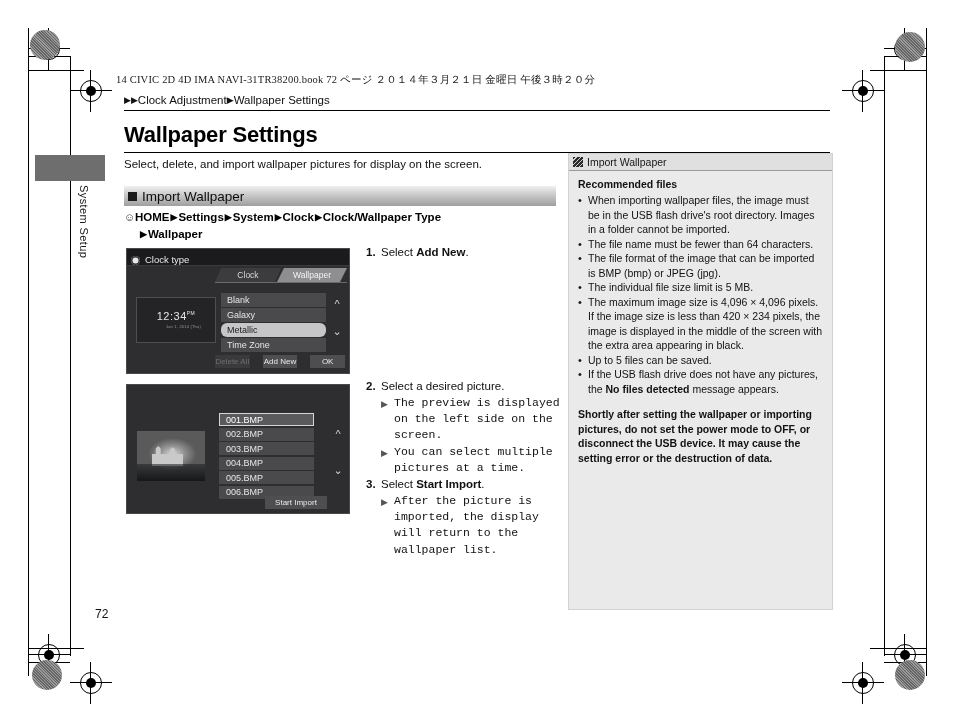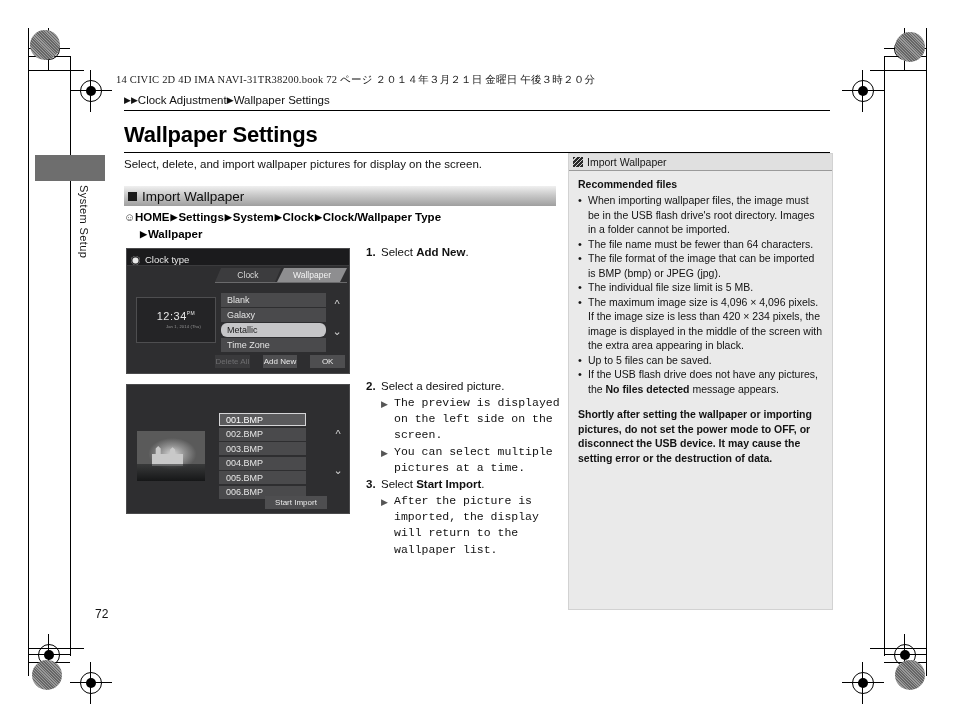--- a/index.html
+++ b/index.html
@@ -175,21 +175,21 @@
   }
   .photo .castle {
     position: absolute; left: 22%; top: 30%; width: 46%; height: 40%;
     background: #c9c9c9;
     clip-path: polygon(0 40%,12% 40%,12% 12%,20% 0,28% 12%,28% 40%,58% 40%,58% 18%,66% 6%,74% 18%,74% 40%,100% 40%,100% 100%,0 100%);
   }
   .photo .ground {
     position: absolute; left: 0; bottom: 0; width: 100%; height: 34%;
     background: linear-gradient(to bottom, rgba(30,32,33,.55), rgba(18,19,20,.95));
   }
-  .filecol { position: absolute; left: 92px; top: 28px; width: 87px; }
+  .filecol { position: absolute; left: 92px; top: 28px; width: 95px; }
   .filerow {
     height: 13px; margin-bottom: 1.5px;
     background: #4a4a4c; color: #e6e6e6;
     font-size: 9px; display: flex; align-items: center; padding-left: 7px;
   }
   .filerow.sel { background: #5a5a5c; color: #fff; border: 1px solid #d5d5d7; height: 13px; padding-left: 6px; }
   .scroll-up2 { position: absolute; left: 205px; top: 44px; width: 12px; height: 10px; color:#d2d2d2; font-size: 11px; line-height: 10px; text-align: center; }
   .scroll-dn2 { position: absolute; left: 205px; top: 80px; width: 12px; height: 10px; color:#d2d2d2; font-size: 11px; line-height: 10px; text-align: center; }
   .startbtn {
     position: absolute; left: 138px; top: 111px; width: 62px; height: 13px;

